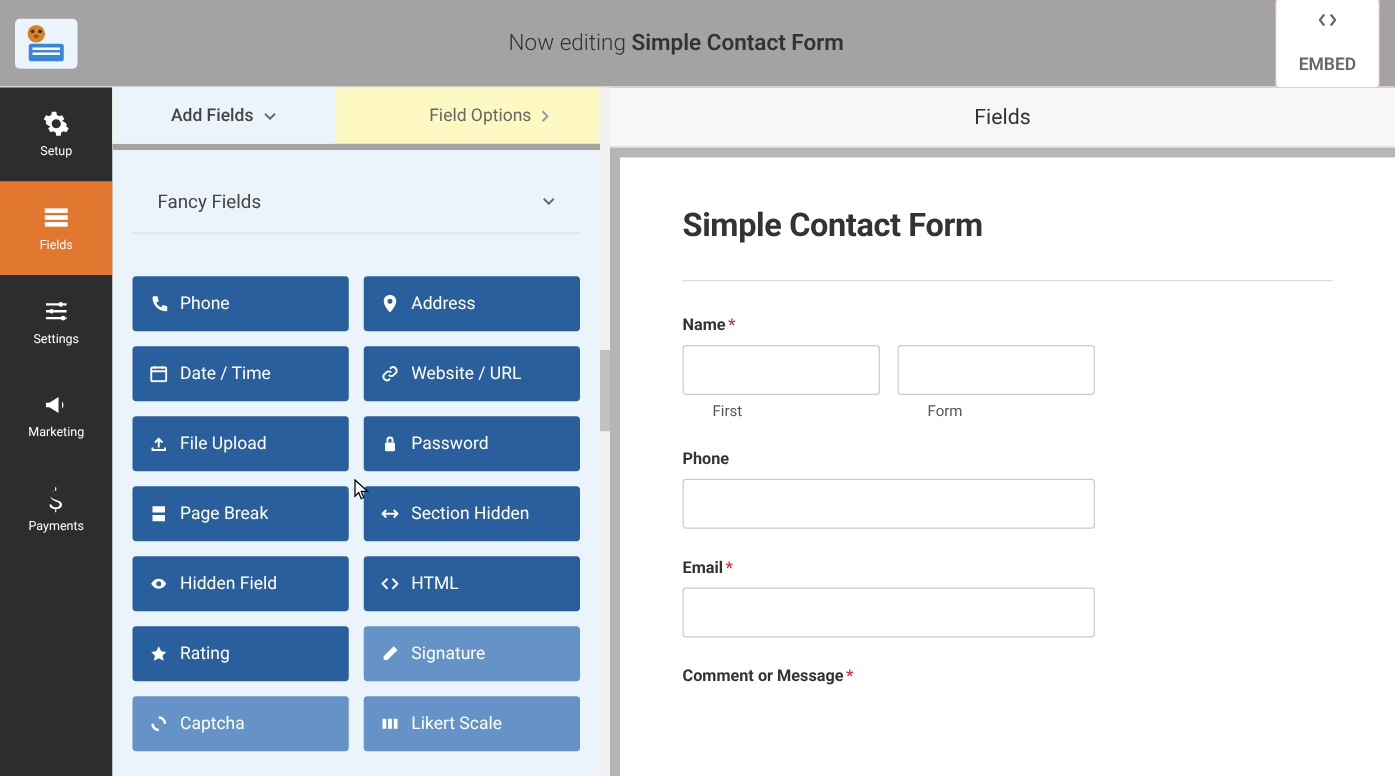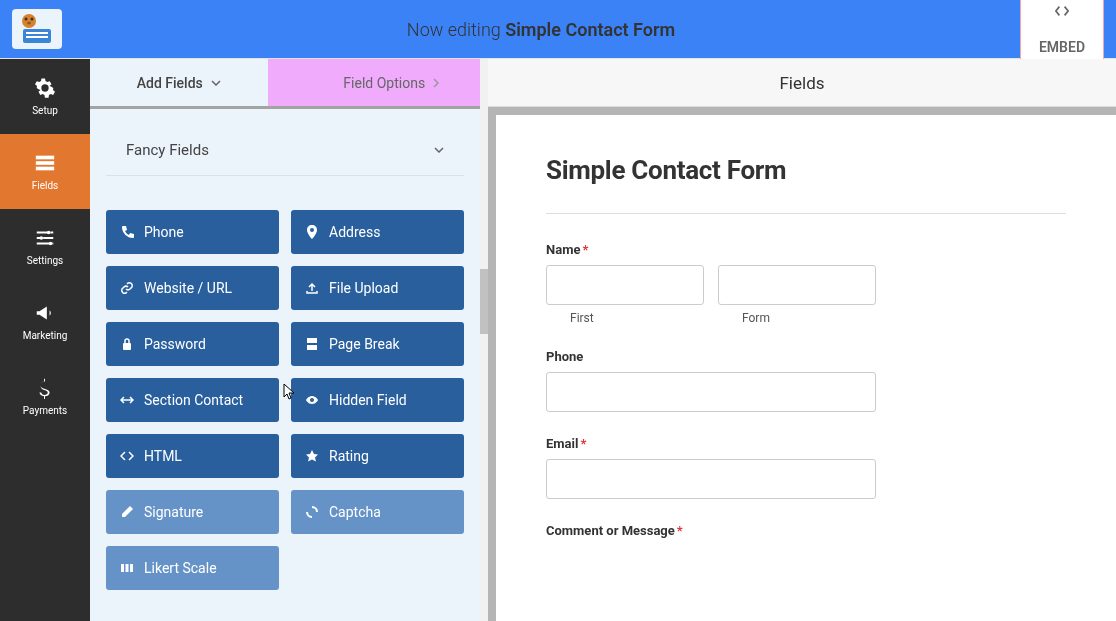--- a/index.html
+++ b/index.html
@@ -1,37 +1,37 @@
 <!DOCTYPE html>
 <html><head>
 <meta charset="utf-8">
 <style>
 * { margin:0; padding:0; box-sizing:border-box; font-family:-apple-system,BlinkMacSystemFont,"Segoe UI",Roboto,Arial,sans-serif; }
 body { width:1116px; height:621px; overflow:hidden; background:#f1f1f1; }
 
-.topbar { height:59px; background:#3b82f6; border-bottom:1px solid #e3e3e3; display:flex; align-items:center; padding:4px 12px; }
+.topbar { height:70px; background:#a3a3a3; border-bottom:1px solid #e3e3e3; display:flex; align-items:center; padding:4px 12px; }
 .logo { width:50px; height:40px; background:#ebf3fb; border-radius:4px; position:relative; display:flex; align-items:center; justify-content:center; }
 .topbar-title { flex:1; text-align:center; font-size:18px; color:#333; font-weight:300; }
 .topbar-title strong { font-weight:600; }
 .topbar-actions { display:flex; gap:10px; }
 .btn-embed { background:#fff; border:1px solid #fca5a5; border-radius:4px; padding:10px 18px; font-size:14px; font-weight:600; color:#666; cursor:pointer; display:flex; align-items:center; gap:21px;flex-direction:column; }
 .btn-save { background:#e27730; border:none; border-radius:4px; padding:10px 24px; font-size:15px; font-weight:700; color:#fff; cursor:pointer; display:flex; align-items:center; gap:8px; }
 
 .main { display:flex; height:566px; }
 
 .nav { width:90px; background:#2d2d2d; color:#fff; display:flex; flex-direction:column; }
 .nav-item { height:75px; display:flex; flex-direction:column; align-items:center; justify-content:center; gap:6px; cursor:pointer; font-size:10px; color:#fff; }
 .nav-item.active { background:#e27730; }
 .nav-item svg { width:22px; height:22px; fill:#fff; }
 
 .sidebar { width:398px; background:#ebf3fb; display:flex; flex-direction:column; position:relative; border-right:8px solid #c8c8c8; }
 .sidebar-scrolltrack { position:absolute; right:-8px; top:0; width:8px; height:100%; background:#f1f1f1; }
 .sidebar-scrollthumb { position:absolute; top:210px; width:8px; height:65px; background:#c1c1c1; }
 
-.tabs { height:50px; display:flex; background:#f0abfc; border-bottom:3px solid #a3a3a3;gap:35px; }
+.tabs { height:50px; display:flex; background:#fef9c3; border-bottom:5px solid #a3a3a3;gap:35px; }
 .tab { flex:1; display:flex; align-items:center; justify-content:center; gap:8px; font-size:14px; color:#666; cursor:pointer; }
 .tab.active { background:#ebf3fb; color:#444; font-weight:500; }
 
 .section-header { padding:16px 20px; display:flex; align-items:center; justify-content:space-between; border-bottom:1px solid #d6e2ed; margin:16px 16px; cursor:pointer; }
 .section-header span { font-size:15px; color:#444; }
 
 .field-grid { padding:18px 16px; display:grid; grid-template-columns:1fr 1fr; gap:12px; }
 .field-btn { background:#2a5f9e; color:#fff; border:none; border-radius:3px; height:44px; display:flex; align-items:center; padding:0 14px; gap:10px; font-size:14px; cursor:pointer; }
 .field-btn.light { background:#6693c7; }
 .field-btn svg { width:14px; height:14px; fill:#fff; flex-shrink:0; }
@@ -148,20 +148,27 @@
           <span>Phone</span>
         </button>
         <button class="field-btn">
           <svg viewBox="0 0 14 14">
             <path d="M7 0C4 0 2 2 2 5c0 4 5 9 5 9s5-5 5-9c0-3-2-5-5-5zm0 7a2 2 0 110-4 2 2 0 010 4z"></path>
           </svg>
           <span>Address</span>
         </button>
         <button class="field-btn">
           <svg viewBox="0 0 14 14">
+            <rect x="1" y="2" width="12" height="11" rx="1" fill="none" stroke="#fff" stroke-width="1.5"></rect>
+            <path d="M1 5h12M4 1v2M10 1v2" stroke="#fff" stroke-width="1.5"></path>
+          </svg>
+          <span>Date / Time</span>
+        </button>
+        <button class="field-btn">
+          <svg viewBox="0 0 14 14">
             <path d="M6 8a3 3 0 004 0l2-2a3 3 0 00-4-4L7 3M8 6a3 3 0 00-4 0L2 8a3 3 0 004 4l1-1" fill="none" stroke="#fff" stroke-width="1.5"></path>
           </svg>
           <span>Website / URL</span>
         </button>
         <button class="field-btn">
           <svg viewBox="0 0 14 14">
             <path d="M7 10V3M4 6l3-3 3 3M2 10v2h10v-2" fill="none" stroke="#fff" stroke-width="1.5"></path>
           </svg>
           <span>File Upload</span>
         </button>
@@ -176,21 +183,21 @@
           <svg viewBox="0 0 14 14">
             <rect x="2" y="1" width="10" height="5"></rect>
             <rect x="2" y="8" width="10" height="5"></rect>
           </svg>
           <span>Page Break</span>
         </button>
         <button class="field-btn">
           <svg viewBox="0 0 14 14">
             <path d="M1 7h12M4 4l-3 3 3 3M10 4l3 3-3 3" fill="none" stroke="#fff" stroke-width="1.5"></path>
           </svg>
-          <span>Section Contact</span>
+          <span>Section Hidden</span>
         </button>
         <button class="field-btn">
           <svg viewBox="0 0 14 14">
             <path d="M7 3C3 3 1 7 1 7s2 4 6 4 6-4 6-4-2-4-6-4zm0 6a2 2 0 110-4 2 2 0 010 4z"></path>
           </svg>
           <span>Hidden Field</span>
         </button>
         <button class="field-btn">
           <svg viewBox="0 0 14 14">
             <path d="M5 3L1 7l4 4M9 3l4 4-4 4" fill="none" stroke="#fff" stroke-width="1.5"></path>

